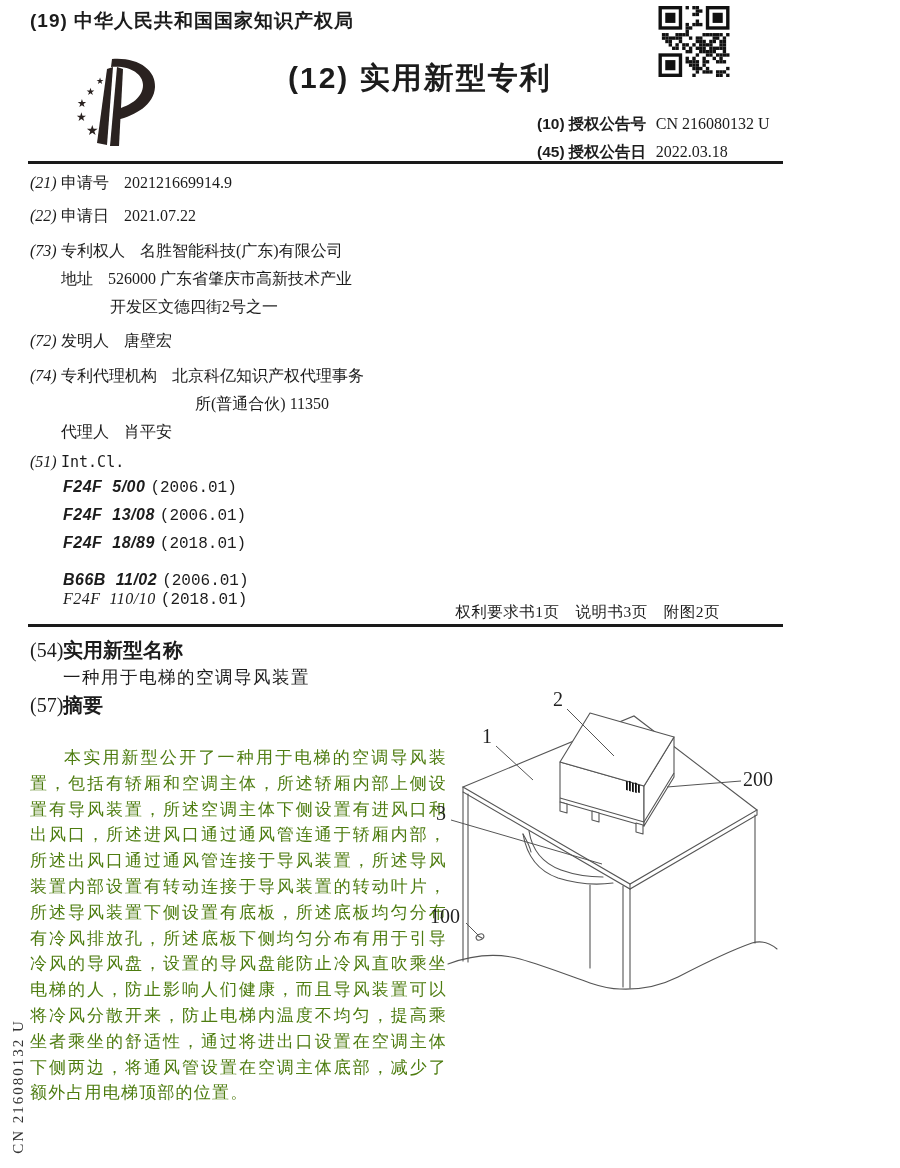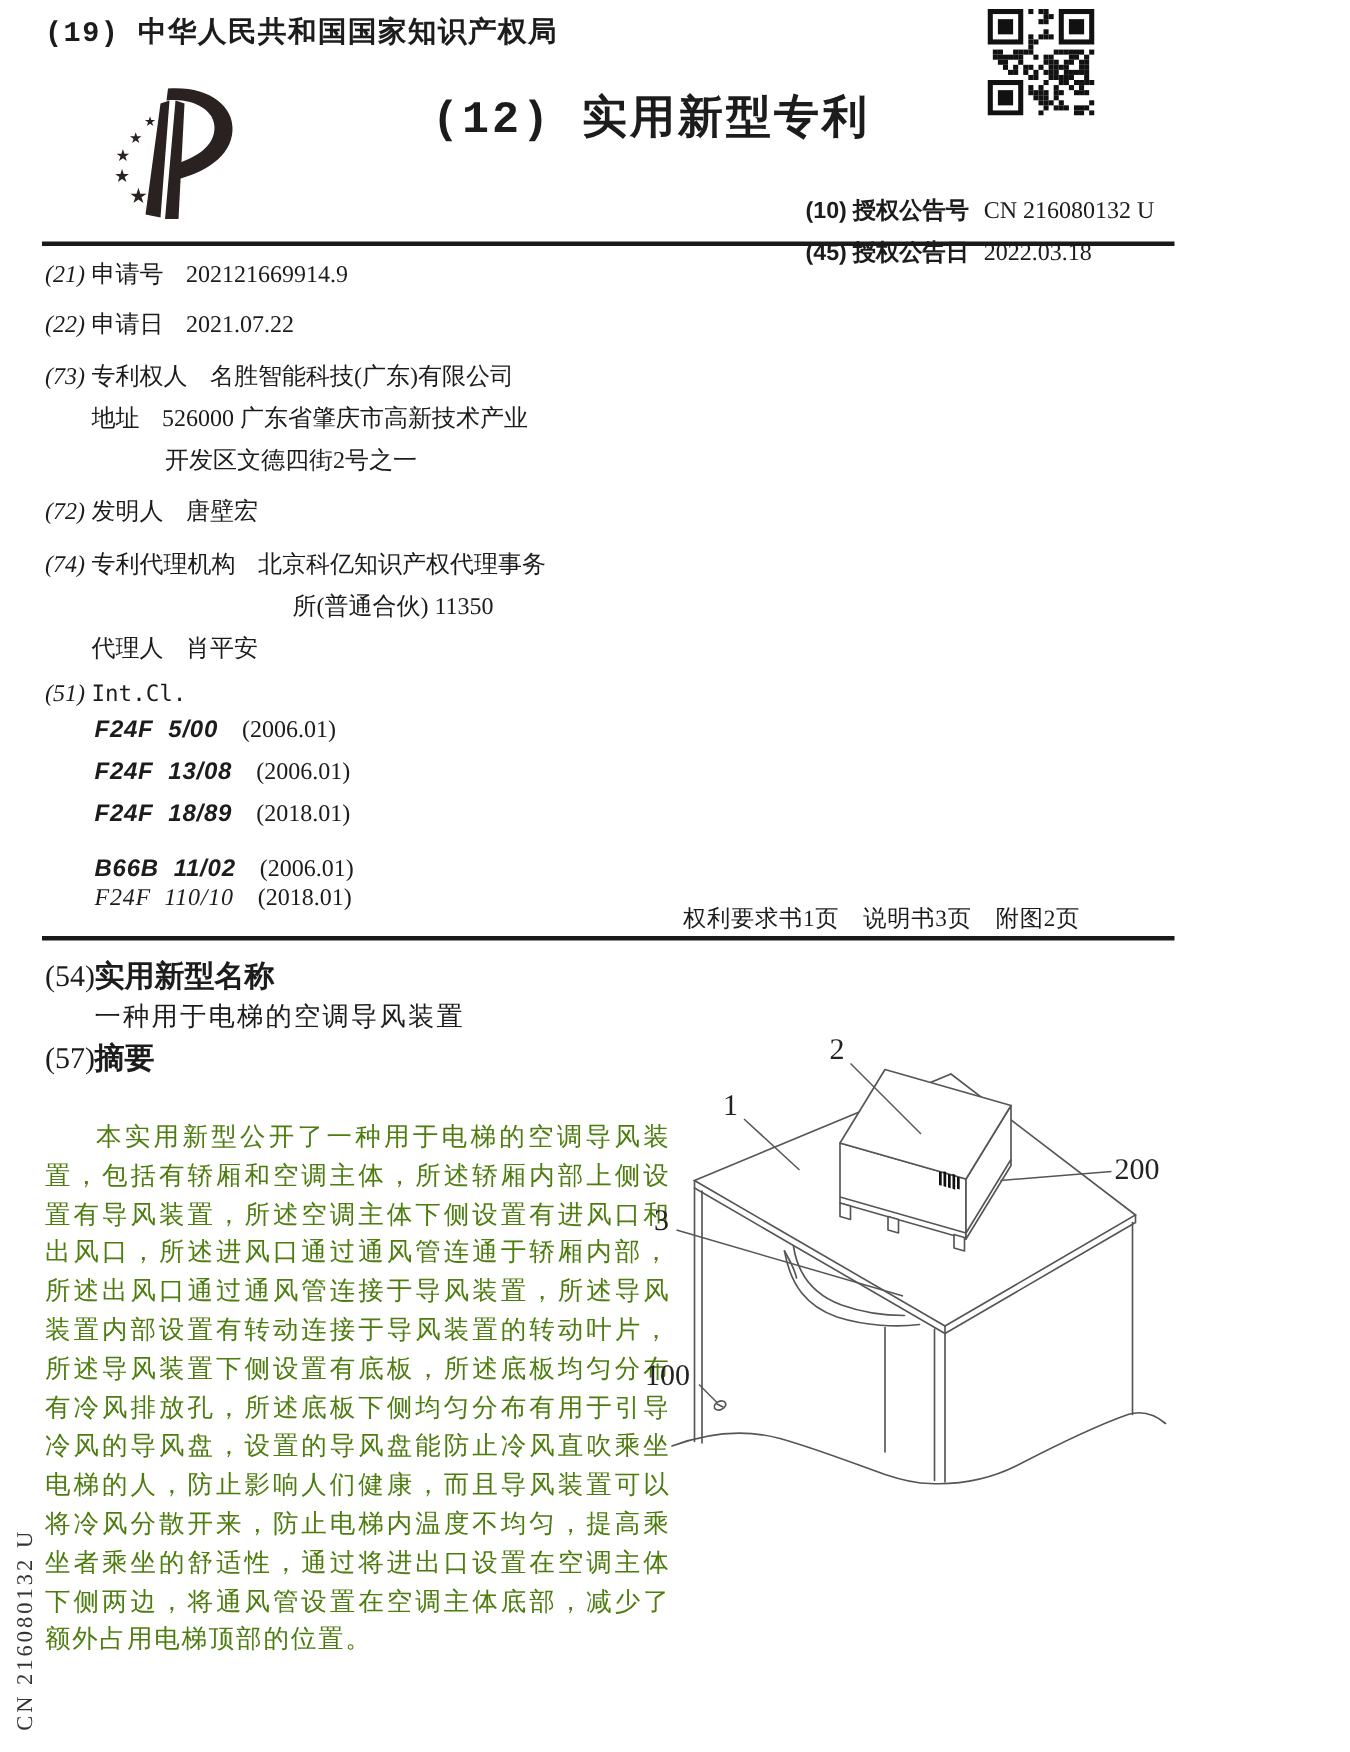--- a/index.html
+++ b/index.html
@@ -2,28 +2,28 @@
 <html><head>
 <meta charset="utf-8">
 <style>
   html,body{margin:0;padding:0;background:#e8e8e8;}
   .page{
     position:relative;width:900px;height:1168px;background:#ffffff;
     margin:0 auto;overflow:hidden;color:#1c1c1c;
     font-family:"Liberation Serif","DejaVu Serif",serif;
   }
   .abs{position:absolute;}
-  .sans{font-family:Liberation Mono, monospace;}
+  .sans{font-family:Liberation Sans, sans-serif;}
 
   .office-line{left:30px;top:8px;font-size:19px;font-weight:bold;letter-spacing:1px;}
   .kind-line{left:288px;top:58px;font-size:30px;font-weight:bold;letter-spacing:2px;}
   .logo{left:66px;top:56px;width:105px;height:95px;}
   .qr{left:658px;top:6px;width:72px;height:71px;}
 
-  .pubrow{font-size:15.5px;white-space:nowrap;margin-top:16px;}
+  .pubrow{font-size:15.5px;white-space:nowrap;}
   .pubrow .plbl{font-weight:bold;font-family:"Liberation Sans",sans-serif;}
   .pubrow .pval{font-size:16px;margin-left:6px;}
   .pub-no{left:537px;top:114px;}
   .pub-date{left:537px;top:142px;}
 
   .hr{left:28px;width:755px;height:2.5px;background:#1a1a1a;}
   .hr1{top:161px;}
   .hr2{top:624px;}
 
   .row{left:30px;font-size:16px;white-space:nowrap;}
@@ -31,21 +31,21 @@
   .row .lbl{font-weight:normal;font-family:"Liberation Sans",sans-serif;margin-right:15px;}
   .row .val{font-size:16px;}
   .indent1{left:61px;}
   .indent2{left:110px;}
   .indent3{left:195px;}
 
   .intcl-label{font-family:"DejaVu Sans Mono","Liberation Mono",monospace;font-size:15px;}
   .cl-row{left:63px;font-size:16px;white-space:nowrap;}
   .cl-code{font-family:"Liberation Sans",sans-serif;font-weight:bold;font-style:italic;white-space:pre;letter-spacing:.5px;}
   .cl-code.light{font-family:"Liberation Serif",serif;font-weight:normal;}
-  .cl-year{font-family:Liberation Serif, serif;margin-left:16px;}
+  .cl-year{font-family:Liberation Mono, monospace;margin-left:5px;}
 
   .pages-line{left:400px;top:602px;width:320px;text-align:right;font-size:15.5px;letter-spacing:.5px;}
 
   .sec-head{left:30px;font-size:20px;white-space:nowrap;}
   .sec-head .num{display:inline-block;width:33px;}
   .sec-head .lbl{font-weight:bold;font-family:"Liberation Sans",sans-serif;}
   .invention-title{left:63px;top:665px;font-size:17.5px;letter-spacing:1.5px;}
 
   .abstract{
     left:30px;top:745px;width:417px;font-size:17px;line-height:25.8px;

